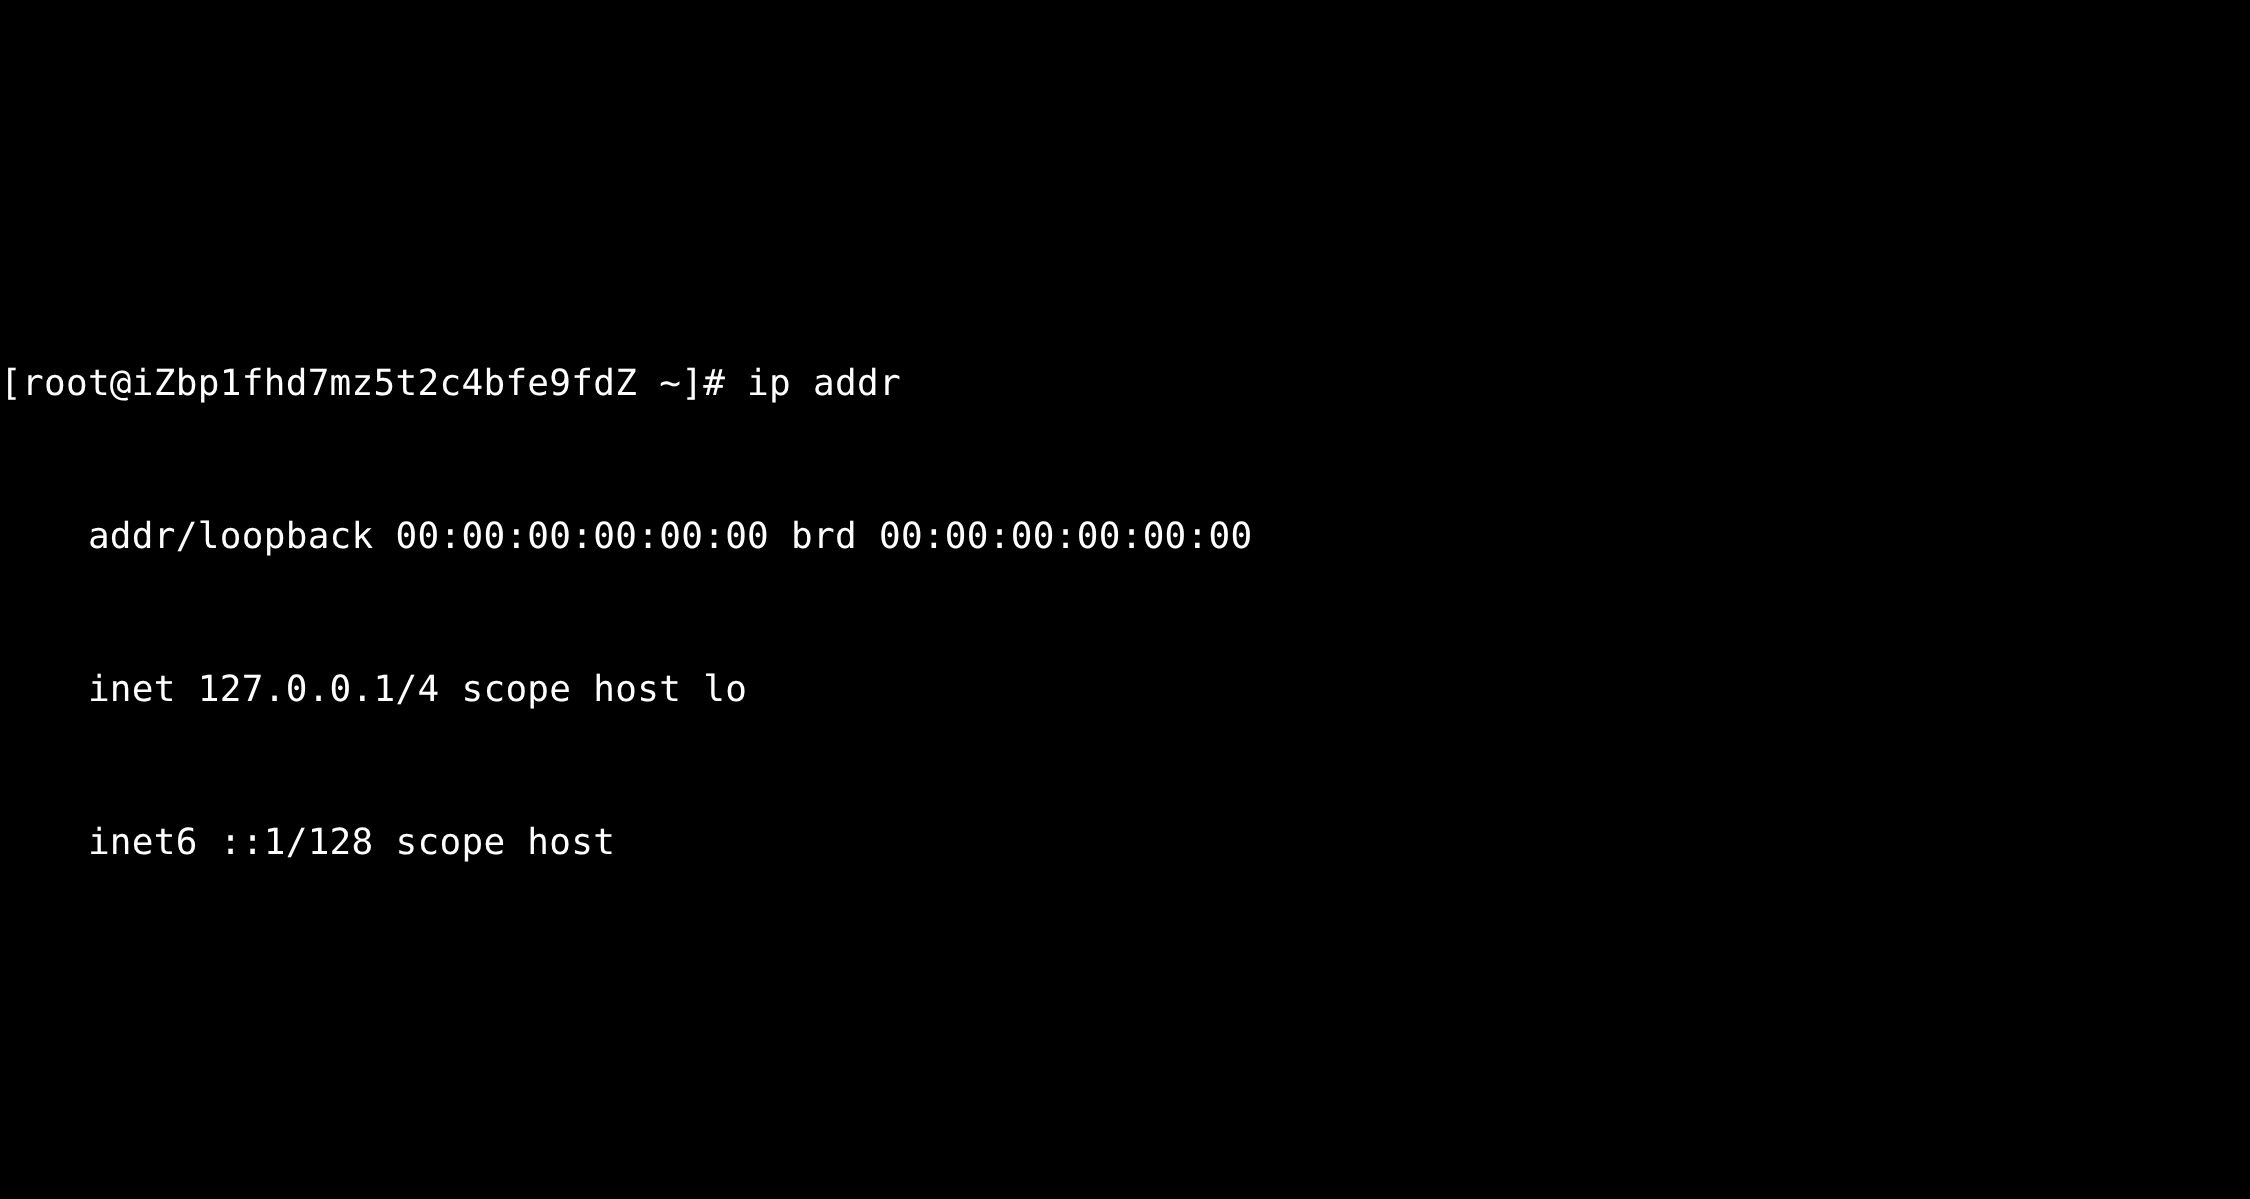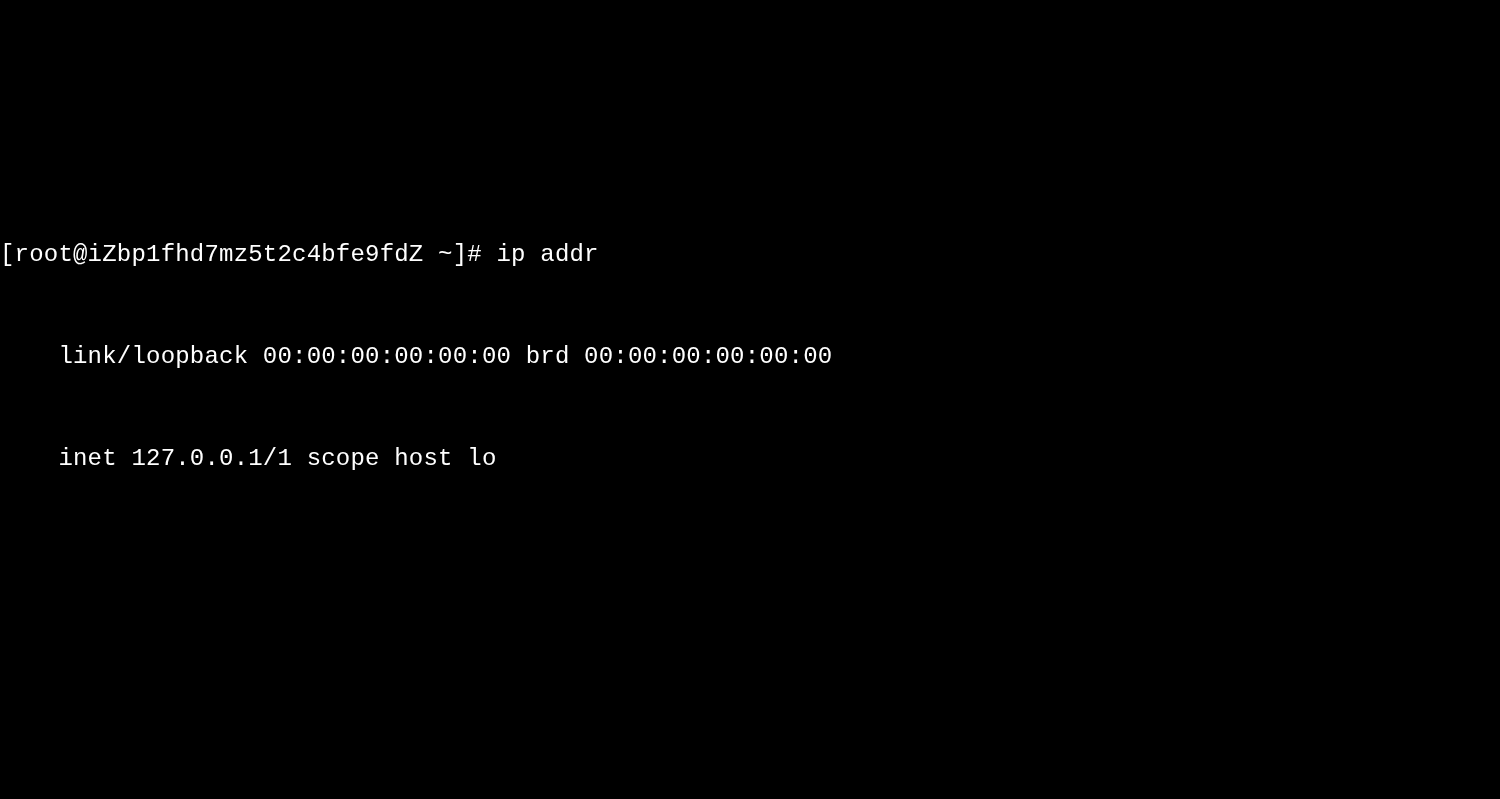--- a/index.html
+++ b/index.html
@@ -12,31 +12,32 @@
       width: 1500px;
       height: 799px;
       overflow: hidden;
       white-space: pre;
       letter-spacing: 0.2px;
     }
     .terminal {
       padding: 0;
       position: relative;
     }
-    .line { display: block; font-family: Liberation Mono, monospace; }
+    .line { display: block; }
   </style>
 </head>
 <body>
 
 
 
 <div class="terminal">
   <span class="line">[root@iZbp1fhd7mz5t2c4bfe9fdZ ~]# ip addr</span>
-  <span class="line">    link/loopback 00:00:00:00:00:00 brd 00:00:00:00:00:00</span>
-  <span class="line">    inet 127.0.0.1/1 scope host lo</span>
+  <span class="line">    addr/loopback 00:00:00:00:00:00 brd 00:00:00:00:00:00</span>
+  <span class="line">    inet 127.0.0.1/4 scope host lo</span>
+  <span class="line">    inet6 ::1/128 scope host</span>
   
   
   
   
   
   
   
   
   
   

